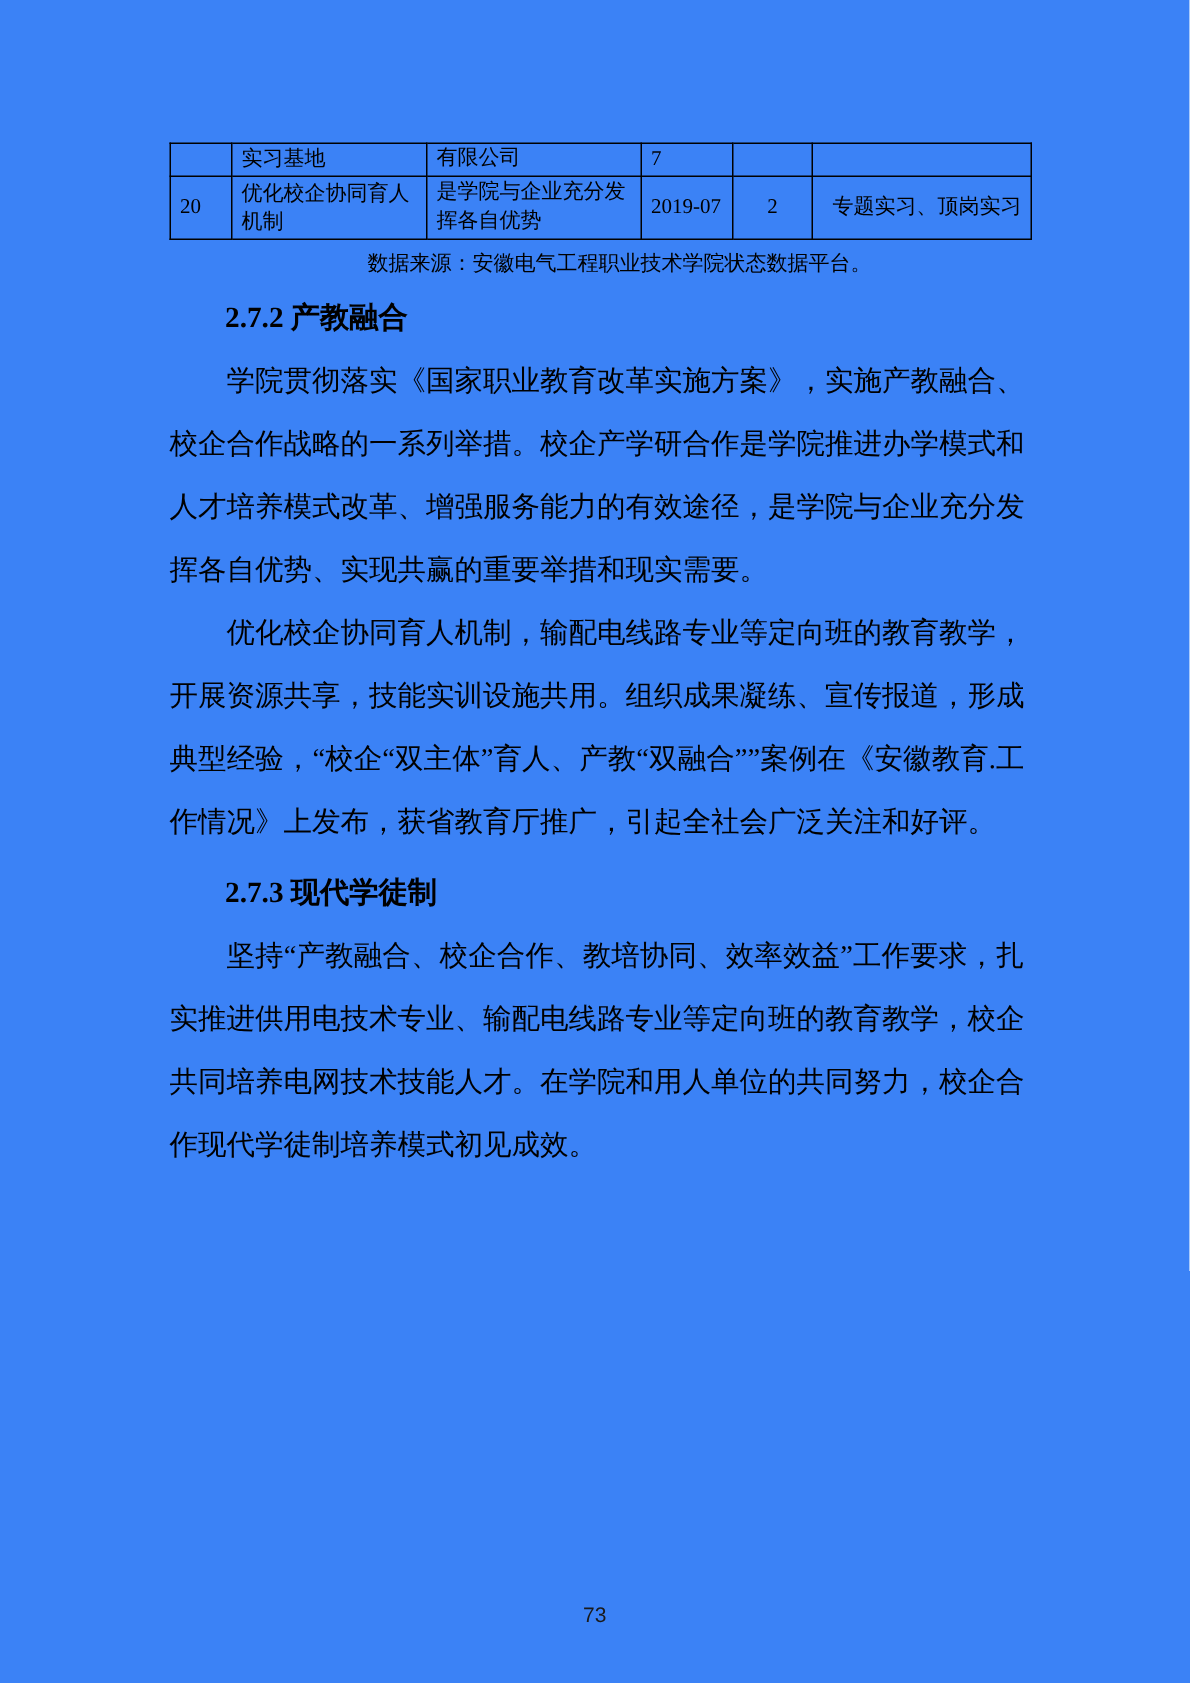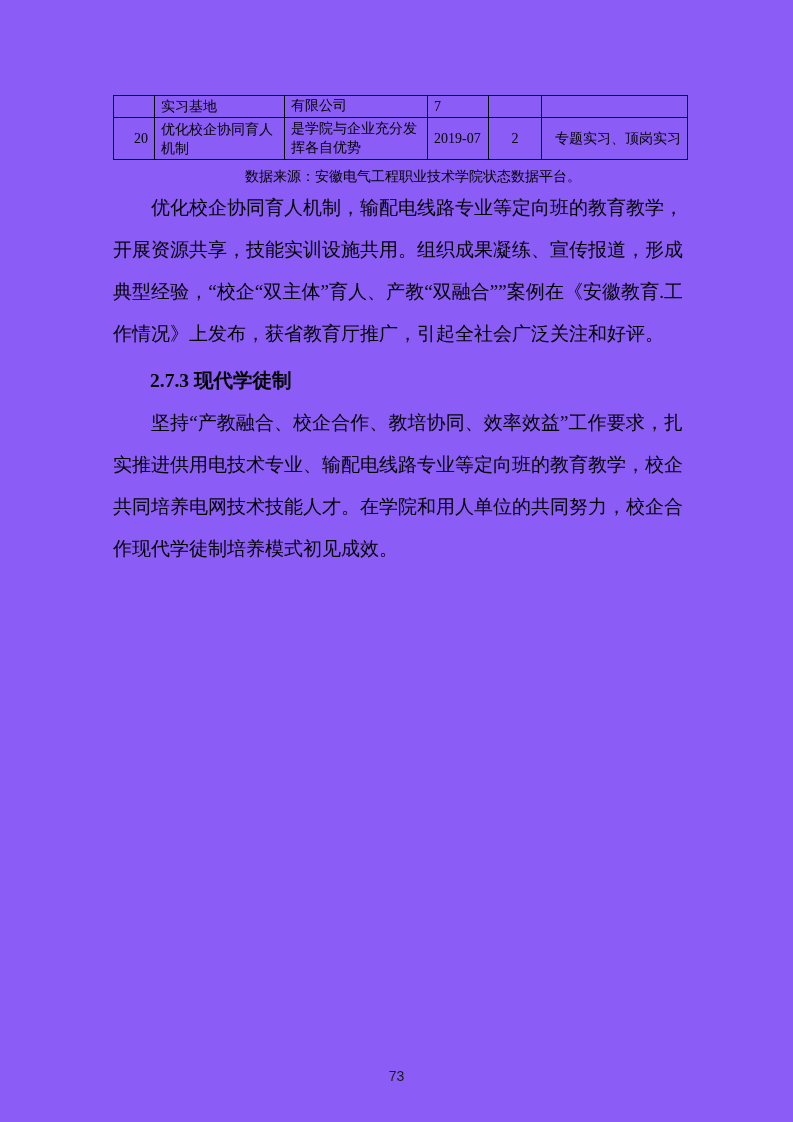--- a/index.html
+++ b/index.html
@@ -4,21 +4,21 @@
 <style>
   html, body {
     margin: 0;
     padding: 0;
     background: #ffffff;
   }
   .page {
     position: relative;
     width: 793px;
     height: 1122px;
-    background: #8b5cf6;
+    background: #3b82f6;
     color: #000000;
     font-family: "Liberation Serif", "DejaVu Serif", serif;
     overflow: hidden;
   }
   .content {
     position: absolute;
     left: 113px;
     top: 95px;
     width: 570px;
   }
@@ -32,21 +32,21 @@
     line-height: 19px;
   }
   table.data-table td {
     border: 1px solid #000000;
     padding: 1px 6px;
     vertical-align: middle;
     overflow: hidden;
   }
   tr.row-cont { height: 20px; }
   tr.row-main { height: 42px; }
-  td.c-num   { width: 28px;  text-align: right; }
+  td.c-num   { width: 28px;  text-align: left; }
   td.c-name  { width: 117px; text-align: left; }
   td.c-company { width: 130px; text-align: left; font-family: Liberation Mono, monospace; }
   td.c-date  { width: 48px;  text-align: left; word-break: break-all; }
   td.c-count { width: 40px;  text-align: center; }
   td.c-types { width: 133px; text-align: right; }
 
   
   .source-note {
     font-size: 14px;
     line-height: 20px;
@@ -106,21 +106,23 @@
           <td class="c-company">是学院与企业充分发挥各自优势</td>
           <td class="c-date">2019-07</td>
           <td class="c-count">2</td>
           <td class="c-types">专题实习、顶岗实习</td>
         </tr>
       </tbody>
     </table>
 
     <p class="source-note">数据来源：安徽电气工程职业技术学院状态数据平台。</p>
 
+    <h3 class="sec-heading">2.7.2 产教融合</h3>
 
+    <p class="body-para">学院贯彻落实《国家职业教育改革实施方案》，实施产教融合、校企合作战略的一系列举措。校企产学研合作是学院推进办学模式和人才培养模式改革、增强服务能力的有效途径，是学院与企业充分发挥各自优势、实现共赢的重要举措和现实需要。</p>
     <p class="body-para">优化校企协同育人机制，输配电线路专业等定向班的教育教学，开展资源共享，技能实训设施共用。组织成果凝练、宣传报道，形成典型经验，“校企“双主体”育人、产教“双融合””案例在《安徽教育.工作情况》上发布，获省教育厅推广，引起全社会广泛关注和好评。</p>
 
     <h3 class="sec-heading">2.7.3 现代学徒制</h3>
 
     <p class="body-para">坚持“产教融合、校企合作、教培协同、效率效益”工作要求，扎实推进供用电技术专业、输配电线路专业等定向班的教育教学，校企共同培养电网技术技能人才。在学院和用人单位的共同努力，校企合作现代学徒制培养模式初见成效。</p>
 
   </div>
 
   <div class="page-footer">73</div>
 </div>

